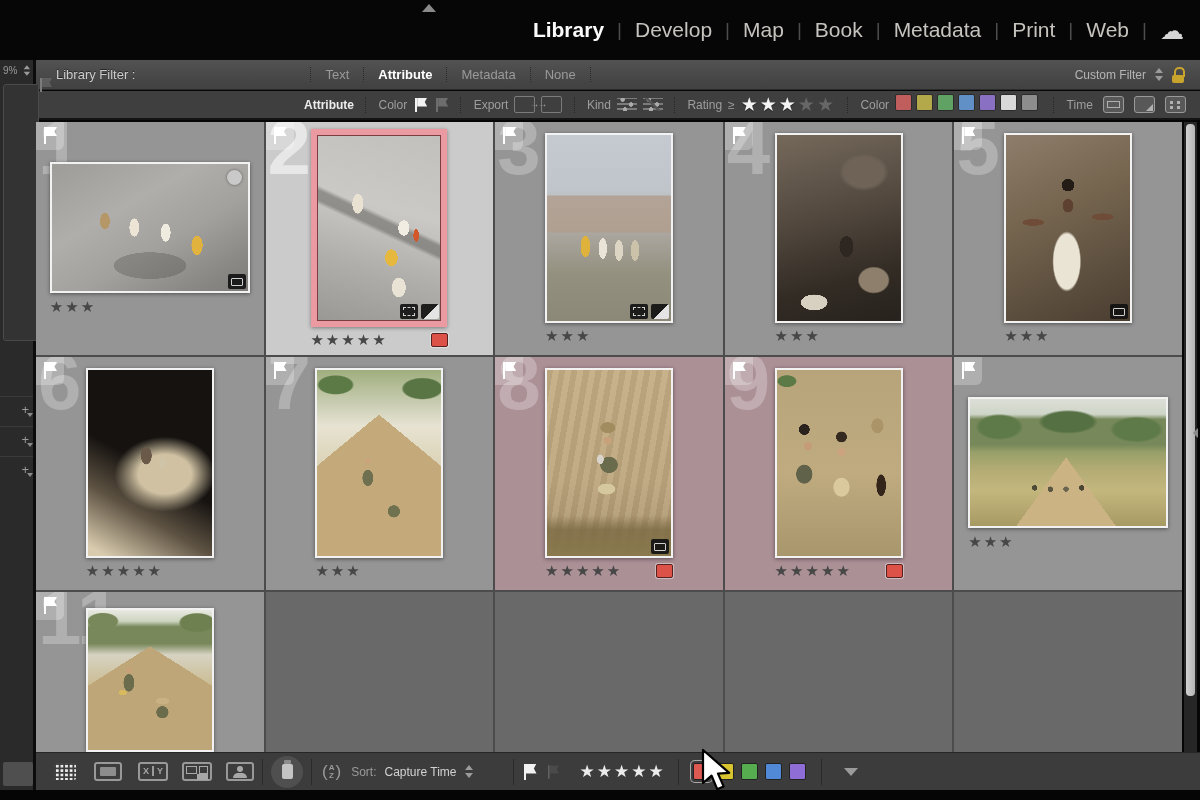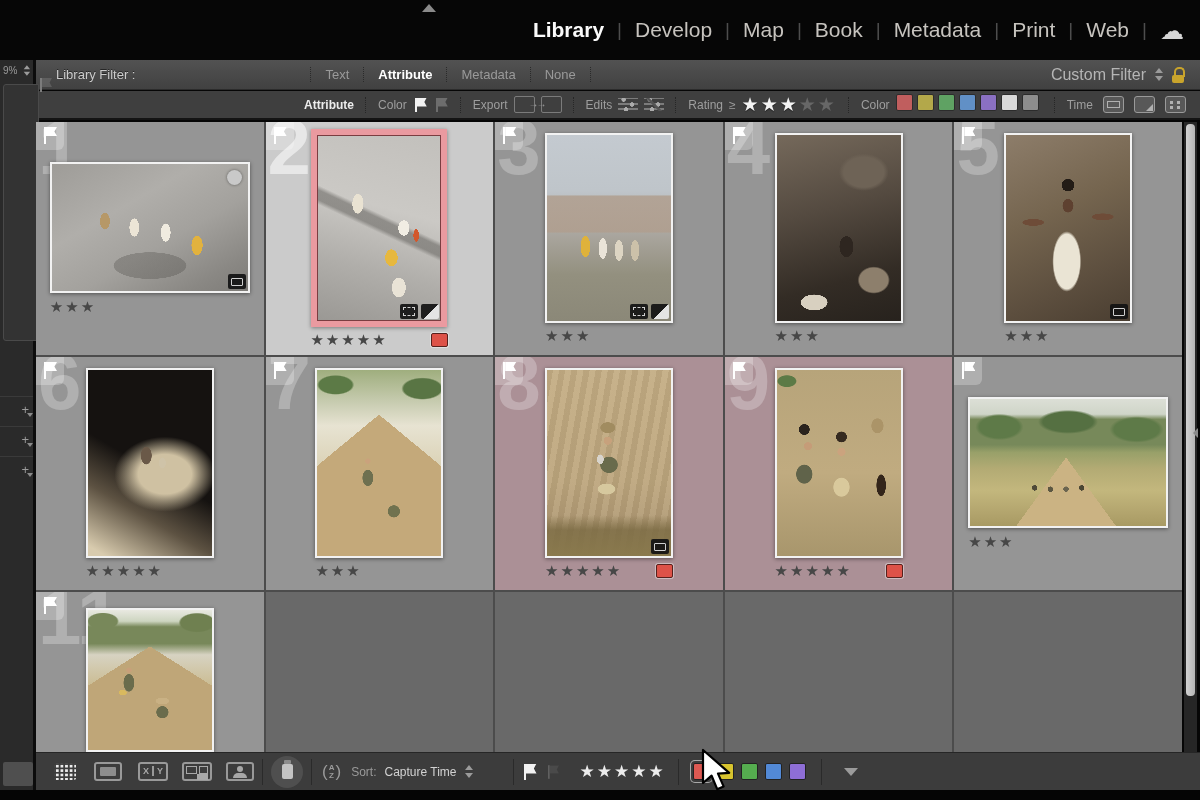--- a/index.html
+++ b/index.html
@@ -20,21 +20,21 @@
   
   #filterbar{position:absolute;left:36px;top:60px;width:1164px;height:30px;
     background:linear-gradient(#525252,#414141);border-bottom:1px solid #2c2c2c;
     display:flex;align-items:center;padding:0 14px 0 20px;box-sizing:border-box;}
   #filter-title{color:#cccccc;font-size:13px;text-shadow:0 -1px 0 rgba(0,0,0,.5);}
   #filter-tabs{margin-left:175px;display:flex;align-items:center;}
   .ftab{color:#9a9a9a;font-size:13px;padding:0 14px;border-left:1px dotted #2a2a2a;}
   .ftab:last-child{border-right:1px dotted #2a2a2a;}
   .ftab.active{color:#fff;font-weight:700;}
   #filter-right{margin-left:auto;display:flex;align-items:center;gap:8px;}
-  #preset-value{color:#b5b5b5;font-size:16px;}
+  #preset-value{color:#b5b5b5;font-size:12px;}
   .stp{width:9px;height:13px;position:relative;display:inline-block;}
   .stp::before{content:"";position:absolute;left:1px;top:0;border-left:4px solid transparent;border-right:4px solid transparent;border-bottom:5px solid #9b9b9b;}
   .stp::after{content:"";position:absolute;left:1px;bottom:0;border-left:4px solid transparent;border-right:4px solid transparent;border-top:5px solid #9b9b9b;}
   .lock{width:15px;height:16px;position:relative;display:inline-block;}
   .lock::before{content:"";position:absolute;left:3px;top:0;width:7px;height:8px;border:2px solid #c9a42c;border-bottom:none;border-radius:5px 5px 0 0;}
   .lock::after{content:"";position:absolute;left:1px;bottom:0;width:12px;height:8px;background:#c9a42c;border-radius:2px;}
 
   
   #attrbar{position:absolute;left:36px;top:91px;width:1164px;height:29px;background:#3f3f3f;
     border-bottom:2px solid #141414;display:flex;align-items:center;box-sizing:border-box;
@@ -311,21 +311,21 @@
       <span class="aflag reject"></span>
     </span>
     <span class="dsep"></span>
     <span class="agroup">
       <span class="albl">Export</span>
       <span class="eicon"></span>
       <span class="eicon in"></span>
     </span>
     <span class="dsep"></span>
     <span class="agroup">
-      <span class="albl">Edits</span>
+      <span class="albl">Kind</span>
       <span class="edicon"></span>
       <span class="edicon slash"></span>
     </span>
     <span class="dsep"></span>
     <span class="agroup">
       <span class="albl">Rating</span>
       <span class="albl">≥</span>
       <span><span class="st-on">★</span><span class="st-on">★</span><span class="st-on">★</span><span class="st-off">★</span><span class="st-off">★</span></span>
     </span>
     <span class="dsep"></span>

